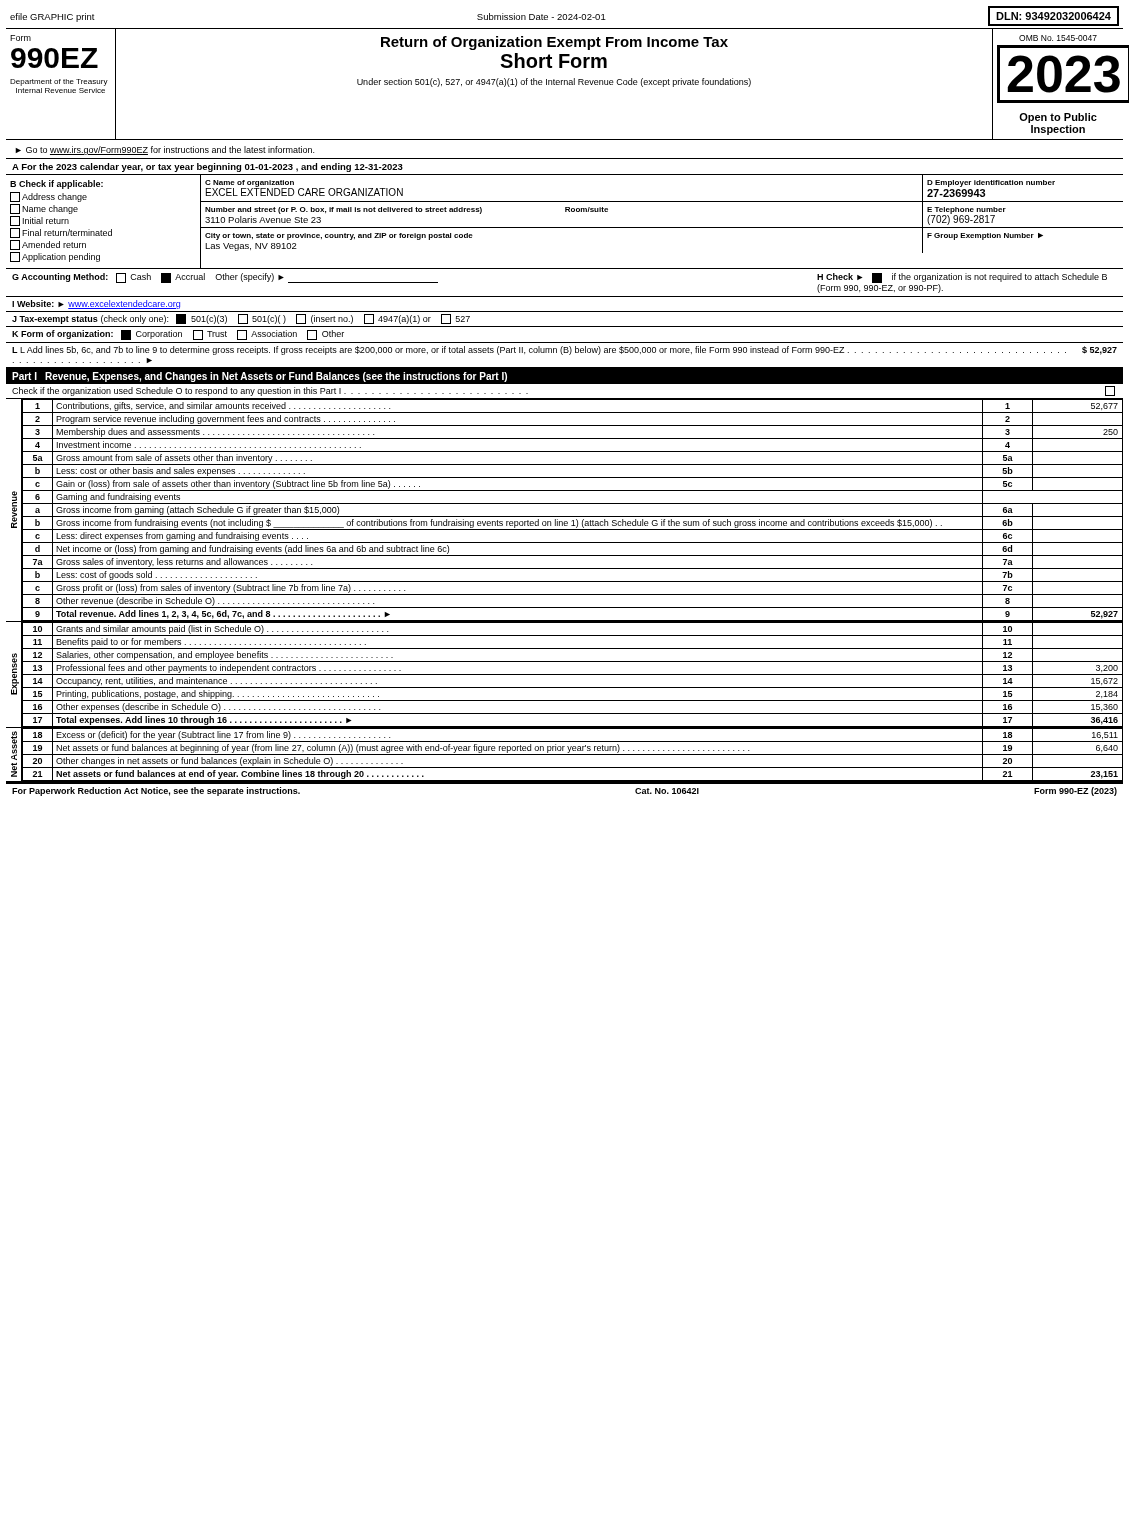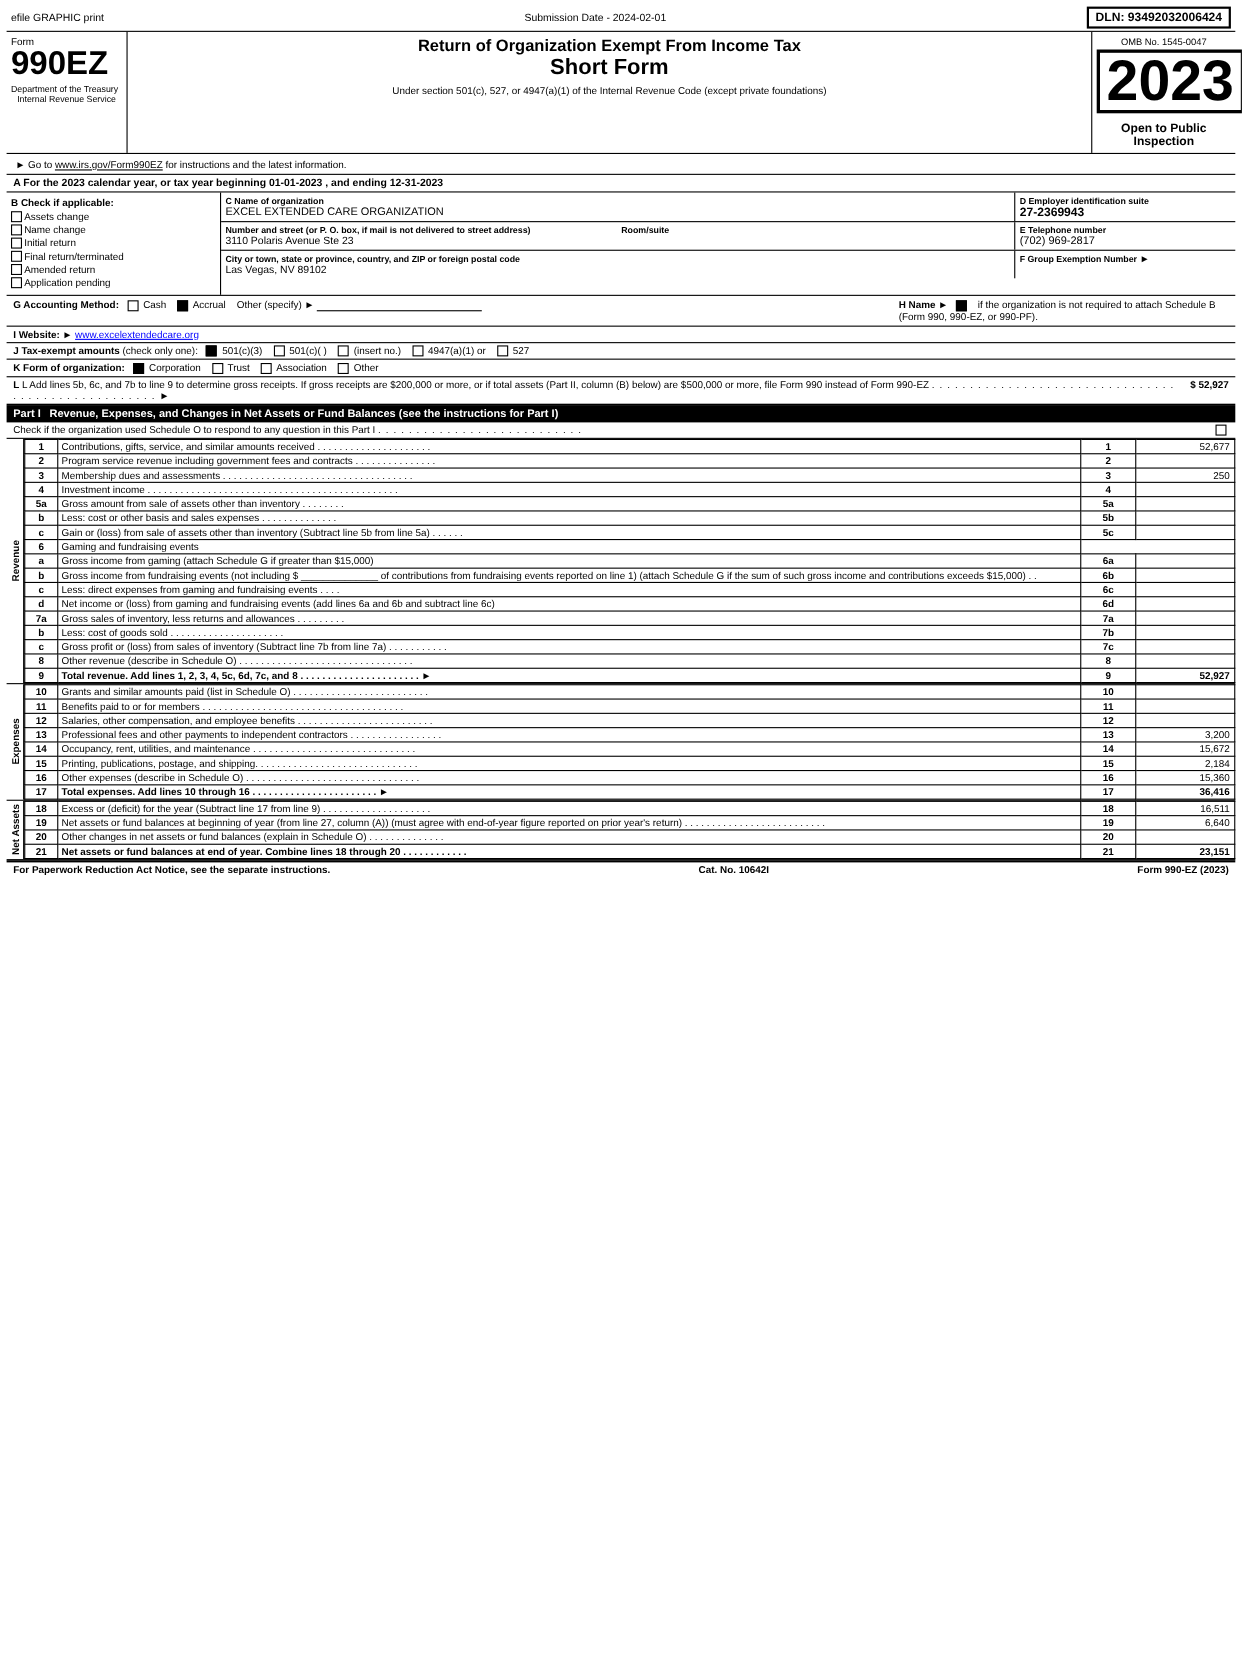--- a/index.html
+++ b/index.html
@@ -62,21 +62,21 @@
   <div style="border-bottom:1px solid #000; padding:2px 6px; font-size:9.5px; font-weight:bold;">
     <span>A For the 2023 calendar year, or tax year beginning 01-01-2023 , and ending 12-31-2023</span>
   </div>
 
   <div style="display:flex; border-bottom:1px solid #000;">
 
     <div style="width:195px; border-right:1px solid #000; padding:4px; font-size:9px;">
       <div style="font-weight:bold; margin-bottom:3px;">B Check if applicable:</div>
       <div class="check-row">
         <span class="chk"></span>
-        <span>Assets change</span>
+        <span>Address change</span>
       </div>
       <div class="check-row">
         <span class="chk"></span>
         <span>Name change</span>
       </div>
       <div class="check-row">
         <span class="chk"></span>
         <span>Initial return</span>
       </div>
       <div class="check-row">
@@ -94,21 +94,21 @@
     </div>
 
     <div style="flex:1; font-size:9px;">
 
       <div style="display:flex; border-bottom:1px solid #000;">
         <div style="flex:1; padding:2px 4px; border-right:1px solid #000;">
           <span style="font-size:8px; font-weight:bold;">C Name of organization</span><br>
           <span style="font-size:10px;">EXCEL EXTENDED CARE ORGANIZATION</span>
         </div>
         <div style="width:200px; padding:2px 4px;">
-          <span style="font-size:8px; font-weight:bold;">D Employer identification suite</span><br>
+          <span style="font-size:8px; font-weight:bold;">D Employer identification number</span><br>
           <span style="font-size:11px; font-weight:bold;">27-2369943</span>
         </div>
       </div>
 
       <div style="display:flex; border-bottom:1px solid #000;">
         <div style="flex:1; padding:2px 4px; border-right:1px solid #000;">
           <span style="font-size:8px; font-weight:bold;">Number and street (or P. O. box, if mail is not delivered to street address)</span>
           <span style="font-size:8px; font-weight:bold; margin-left:80px;">Room/suite</span><br>
           <span style="font-size:9.5px;">3110 Polaris Avenue Ste 23</span>
         </div>
@@ -138,35 +138,35 @@
       <span class="chk"></span>
       <span>Cash</span>
       &nbsp;&nbsp;
       <span class="chk chk-filled">✓</span>
       <span>Accrual</span>
       &nbsp;&nbsp;
       <span>Other (specify) ►</span>
       <span style="display:inline-block; width:150px; border-bottom:1px solid #000;">&nbsp;</span>
     </div>
     <div style="width:300px; font-size:9px;">
-      <span style="font-weight:bold;">H Name ►</span>
+      <span style="font-weight:bold;">H Check ►</span>
       &nbsp;
       <span class="chk chk-filled">✓</span>
       &nbsp;
       <span>if the organization is not required to attach Schedule B (Form 990, 990-EZ, or 990-PF).</span>
     </div>
   </div>
 
   <div style="border-bottom:1px solid #000; padding:2px 6px; font-size:9px;">
     <span style="font-weight:bold;">I Website: ►</span>
     <span style="text-decoration:underline; color:#00f;">www.excelextendedcare.org</span>
   </div>
 
   <div style="border-bottom:1px solid #000; padding:2px 6px; font-size:9px;">
-    <span style="font-weight:bold;">J Tax-exempt amounts</span>
+    <span style="font-weight:bold;">J Tax-exempt status</span>
     <span>(check only one):</span>
     &nbsp;
     <span class="chk chk-filled">✓</span>
     <span>501(c)(3)</span>
     &nbsp;&nbsp;
     <span class="chk"></span>
     <span>501(c)(  )</span>
     &nbsp;&nbsp;
     <span class="chk"></span>
     <span>(insert no.)</span>

